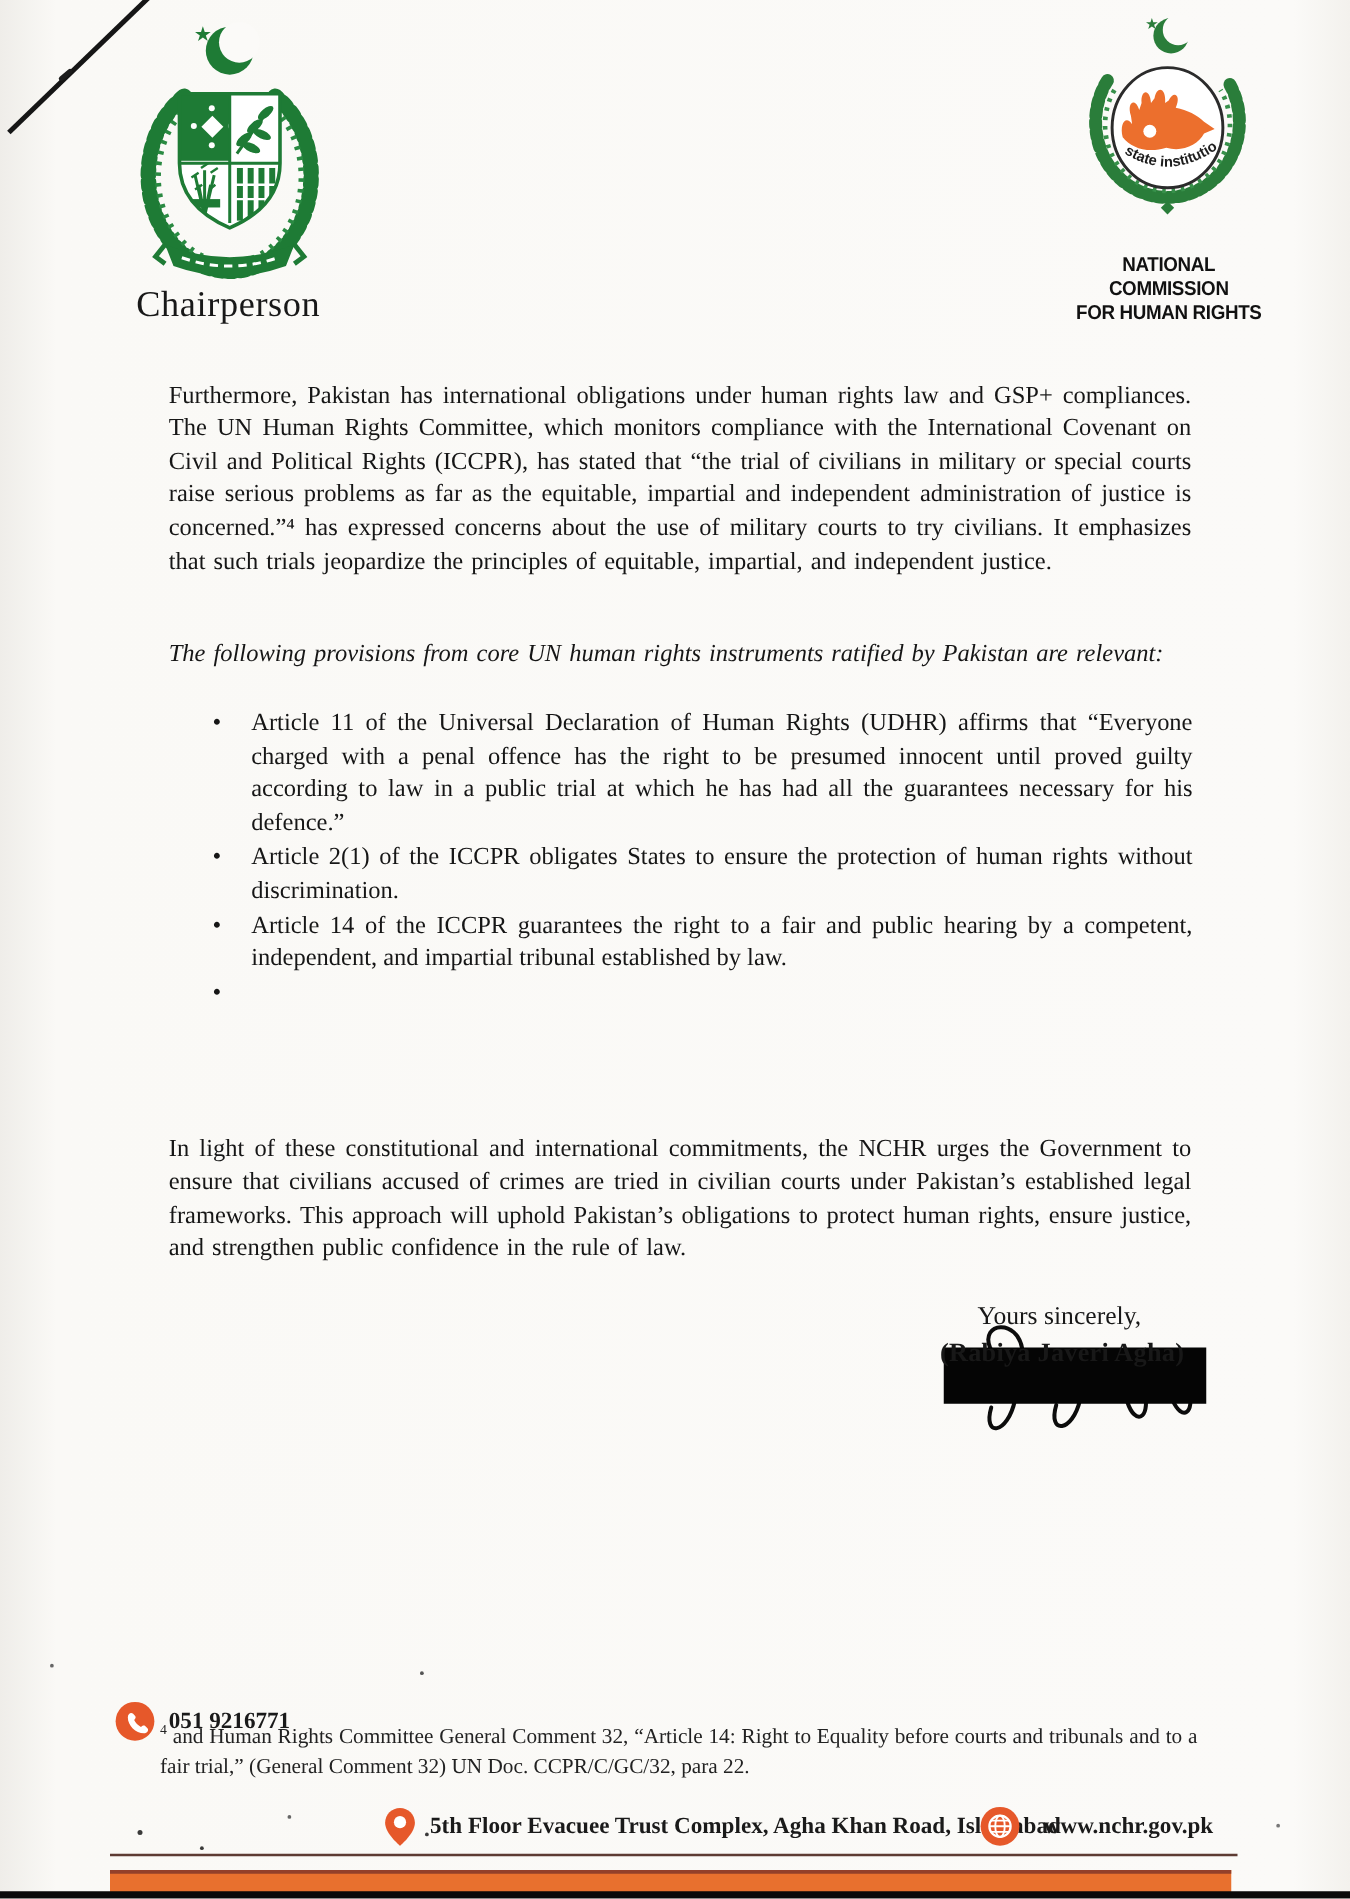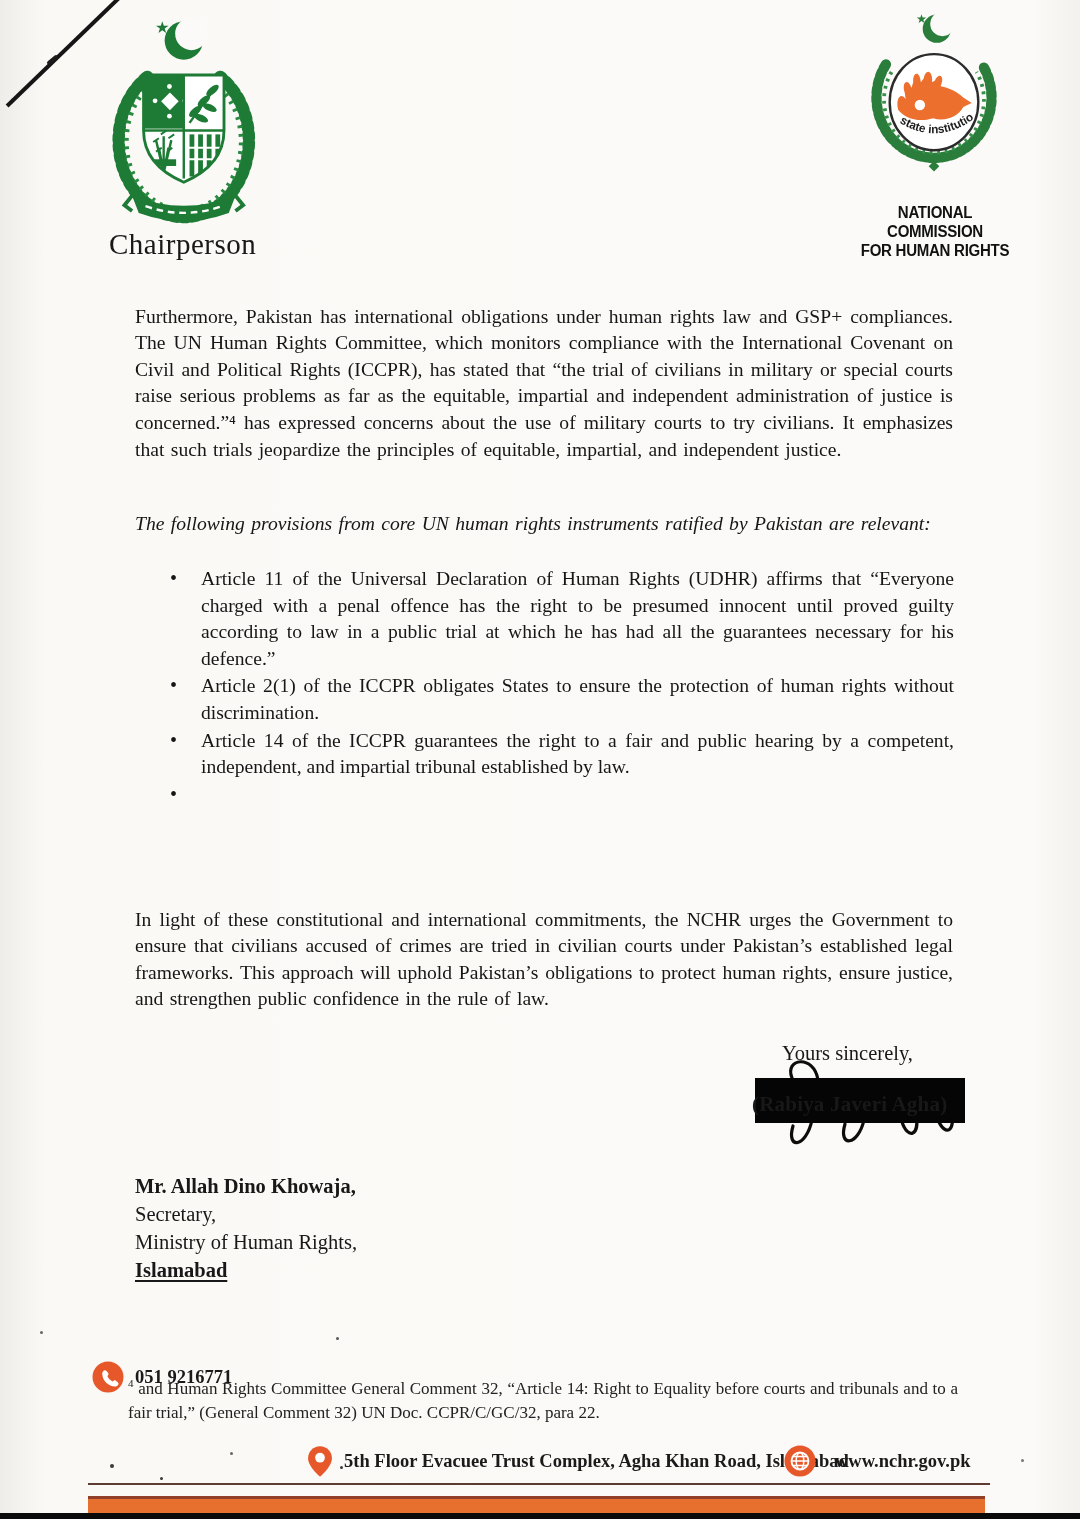--- a/index.html
+++ b/index.html
@@ -31,21 +31,21 @@
   .p3{top:887px;}
   ul.bullets{
     position:absolute; left:168px; top:566px; width:786px; margin:0; padding:0; list-style:none;
     font-size:19.6px; line-height:26.6px; color:#161616;
   }
   ul.bullets li{position:relative; padding-left:33px; text-align:justify; text-align-last:left; margin:0 0 1px 0;}
   ul.bullets .dot{position:absolute; left:2px; top:-1px; font-size:20px;}
   
   .closing{position:absolute; left:782px; top:1042px; font-size:20.5px;}
   .sig-svg{position:absolute; left:742px; top:1050px;}
-  .sig-name{position:absolute; left:752px; top:1092px; font-size:21px; font-weight:700; letter-spacing:0.2px;}
+  .sig-name{position:absolute; left:752px; top:1070px; font-size:21px; font-weight:700; letter-spacing:0.2px;}
   
   .addressee{position:absolute; left:135px; top:1172px; font-size:20.5px; line-height:28px;}
   .addressee .b{font-weight:700;}
   .addressee .u{font-weight:700; text-decoration:underline; text-underline-offset:3px;}
   
   .footnote{
     position:absolute; left:128px; top:1360px; width:830px;
     font-size:17px; line-height:23.5px; text-align:justify; text-align-last:left; color:#222;
   }
   .footnote sup{font-size:11px; vertical-align:super; line-height:0;}
@@ -204,26 +204,20 @@
       <path d="M76,30 C72,4 42,8 50,28 C54,38 68,38 76,30"></path>
       <path d="M70,70 C64,98 44,100 51,76"></path>
       <path d="M122,70 C116,96 96,98 103,74"></path>
       <path d="M160,72 C166,90 178,86 174,64"></path>
       <path d="M196,70 C204,88 214,80 209,62"></path>
     </g>
     <rect x="13" y="28" width="210" height="45" fill="#050505"></rect>
   </svg>
   <div class="sig-name">(Rabiya Javeri Agha)</div>
 
-  <div class="addressee">
-    <div class="b">Mr. Allah Dino Khowaja,</div>
-    <div>Secretary,</div>
-    <div>Ministry of Human Rights,</div>
-    <div class="u">Islamabad</div>
-  </div>
 
   <p class="footnote"><sup>4</sup><span> and Human Rights Committee General Comment 32, “Article 14: Right to Equality before courts and tribunals and to a fair trial,” (General Comment 32) UN Doc. CCPR/C/GC/32, para 22.</span></p>
 
   <div class="footer-item f-phone">
     <svg width="32" height="32" viewBox="0 0 32 32">
       <circle cx="16" cy="16" r="15.5" fill="#e6582a"></circle>
       <path d="M9,12 c0,-3.2 3.2,-5.4 5.2,-3.2 l2,2.2 c1,1.1 0.2,2.8 -1,3.9 c1.2,2.8 3.8,5.4 6.6,6.6 c1.1,-1.2 2.8,-2 3.9,-1 l2.2,2 c2.2,2 0,5.2 -3.2,5.2 C16.7,27.7 9,20.3 9,12 Z" fill="#fff" transform="scale(0.82) translate(3.5,3.5)"></path>
     </svg>
     <span>051 9216771</span>
   </div>

